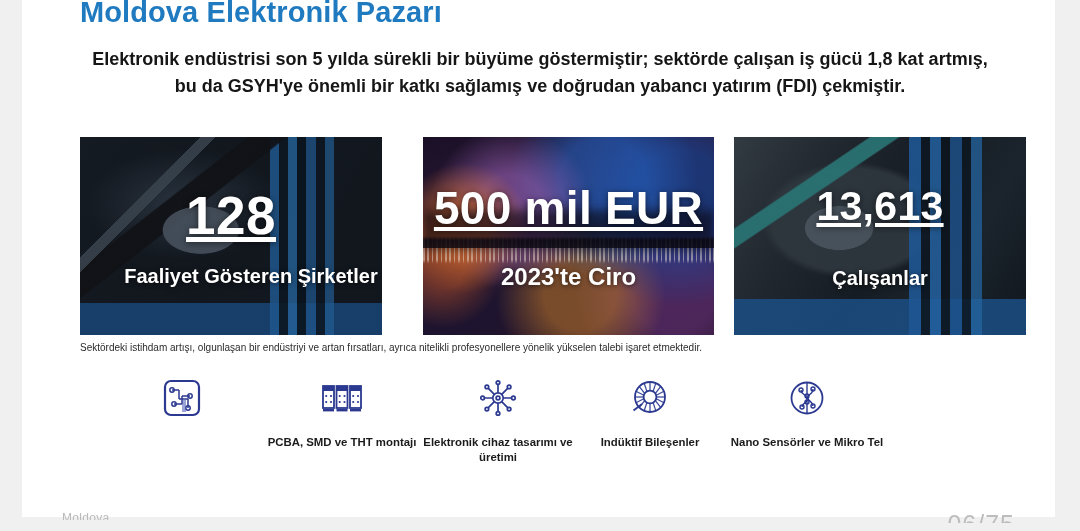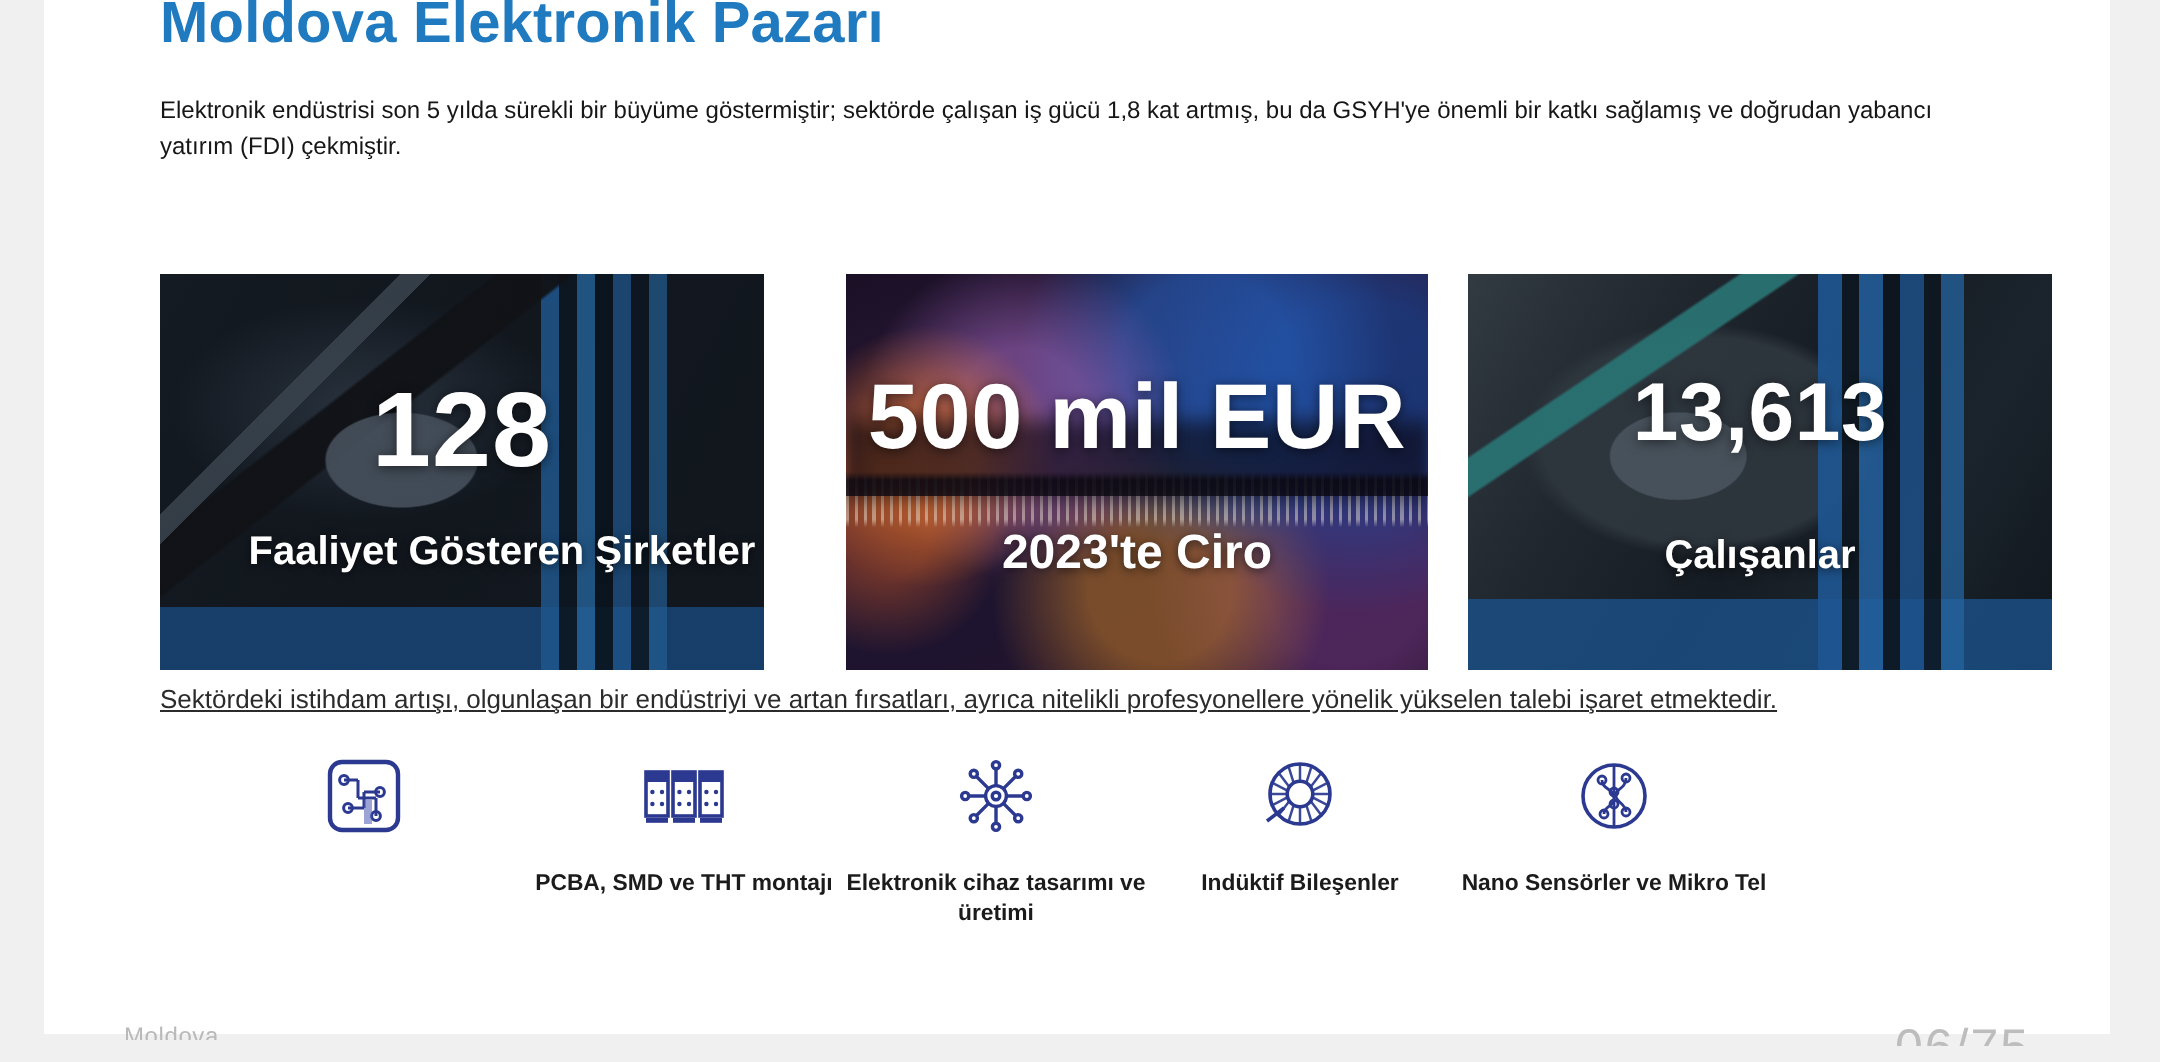--- a/index.html
+++ b/index.html
@@ -21,22 +21,23 @@
   #title {
     position:absolute; left:58px; top:-4px;
     font-size:29px; font-weight:bold; letter-spacing:.1px;
     color:#1f7ac0;
     white-space:nowrap;
   }
 
   
   #intro {
     position:absolute; left:58px; top:46px; width:920px;
-    font-size:12px; font-weight:normal; line-height:1.52;
+    font-size:18px; font-weight:bold; line-height:1.52;
     color:#161616;
+    text-align:center;
   }
 
   
   .card {
     position:absolute; top:137px; height:198px;
     overflow:visible;
   }
   .card-img {
     position:absolute; inset:0;
     overflow:hidden;
@@ -122,39 +123,40 @@
       
       linear-gradient(146deg, transparent 0 23%, rgba(42,116,116,.92) 23.5% 28%, transparent 28.5%);
   }
 
   .card-value {
     position:absolute; left:0; right:0;
     text-align:center;
     color:#ffffff; font-weight:bold;
     text-shadow:0 1px 6px rgba(0,0,0,.55);
     white-space:nowrap;
+    text-decoration:underline;
   }
   .card-label {
     position:absolute; left:0; right:0;
     text-align:center;
     color:#ffffff; font-weight:bold;
     text-shadow:0 1px 5px rgba(0,0,0,.6);
     white-space:nowrap;
   }
   .v1 { top:48px;  font-size:53px; letter-spacing:.5px; }
   .l1 { top:128px; font-size:20px; left:-8px; right:-48px; }
   .v2 { top:44px;  font-size:46px; letter-spacing:.3px; }
   .l2 { top:126px; font-size:24px; }
   .v3 { top:46px;  font-size:41px; letter-spacing:.3px; }
   .l3 { top:130px; font-size:20px; }
 
   
   #caption {
     position:absolute; left:58px; top:341px; width:930px;
-    font-size:13px; color:#2b2b2b; line-height:1.4;text-decoration:underline;
+    font-size:10px; color:#2b2b2b; line-height:1.4;
   }
 
   
   #services {
     position:absolute; left:58px; top:375px; width:960px; height:100px;
   }
   .service {
     position:absolute; top:0; text-align:center;
   }
   .service .ico {

